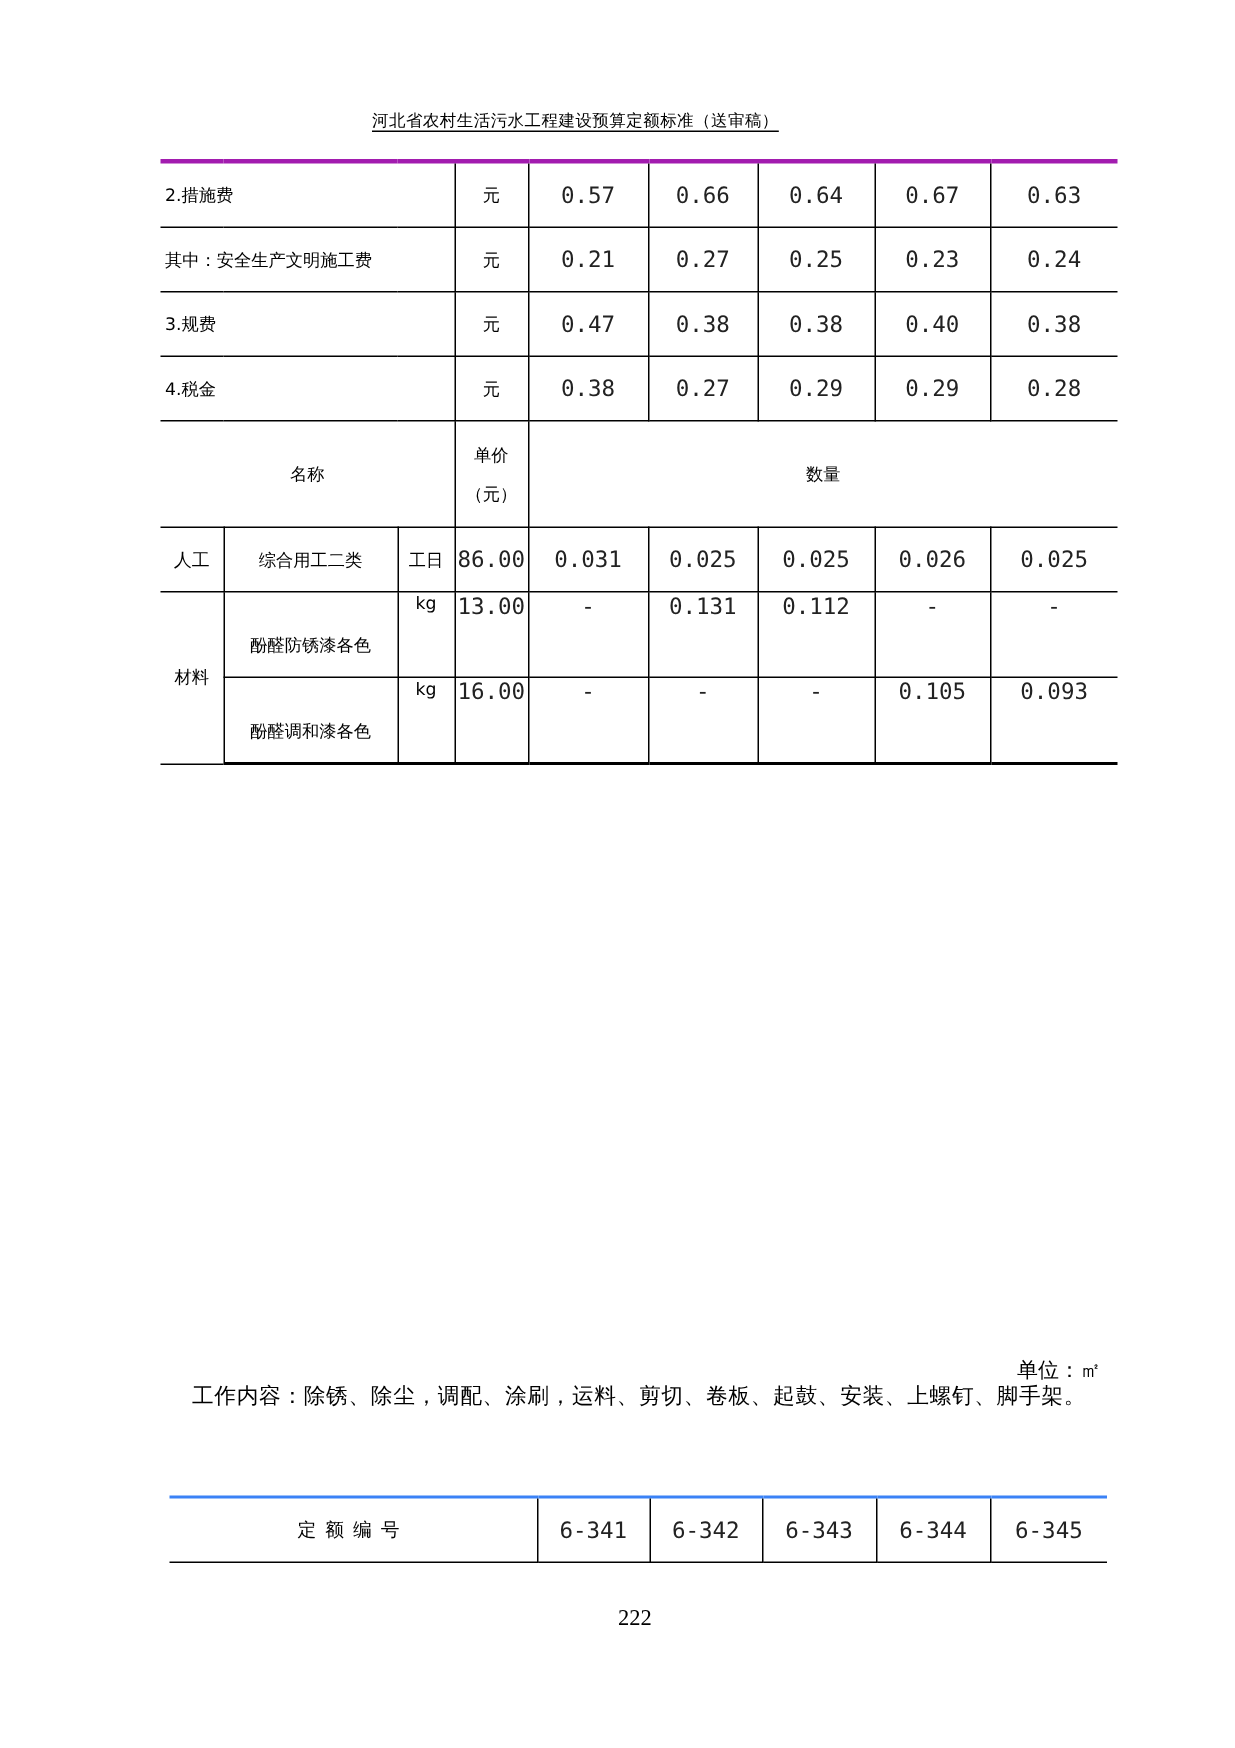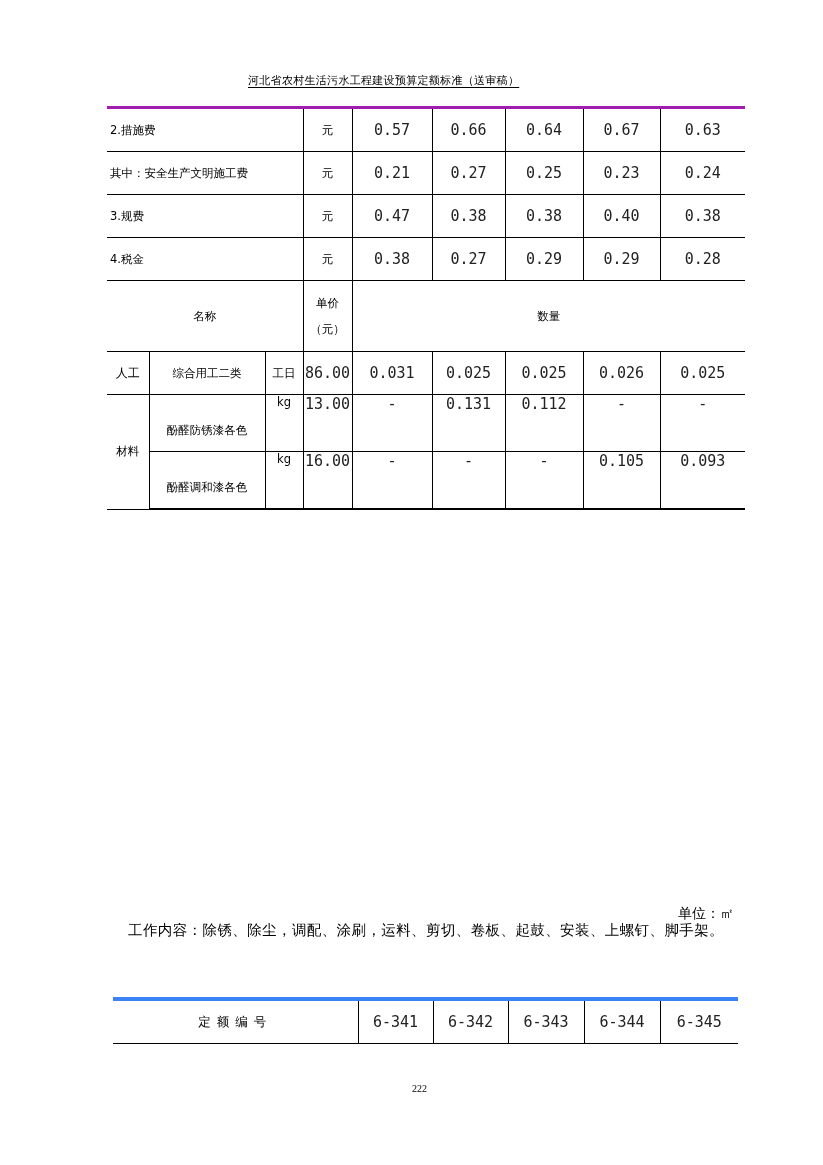--- a/index.html
+++ b/index.html
@@ -17,25 +17,25 @@
   .t1 tr td:last-child { border-right: none; }
   .t1 tr.last td { border-bottom: 2px solid #000; }
   .lbl { padding-left: 3px; text-align: left; }
   .ctr { text-align: center; }
   .num { text-align: center; font-family: "DejaVu Sans Mono", "Liberation Mono", monospace; font-size: 15px; color: #222; }
   .top-al { vertical-align: top; padding-top: 0; }
   .hdr td { height: 70px; margin-left: 16px; }
   .work { left: 128px; top: 921px; font-size: 14.5px; letter-spacing: 0.4px; white-space: nowrap; }
   .unit { left: 678px; top: 905px; font-size: 14px; white-space: nowrap; }
   .t2 { left: 113px; top: 997px; width: 625px; }
-  .t2 td { height: 42px; border-top: 4px solid #3b82f6; border-bottom: 1px solid #000; }
+  .t2 td { height: 42px; border-top: 2px solid #3b82f6; border-bottom: 1px solid #000; }
   .t2 tr td:first-child { border-left: none; }
   .t2 tr td:last-child { border-right: none; text-align: center; }
   .spaced { letter-spacing: 6px; }
-  .pageno { left: 412px; top: 1071px; font-size: 10px; font-family: "Liberation Serif", serif; margin-top: 12px; }
+  .pageno { left: 412px; top: 1071px; font-size: 15px; font-family: "Liberation Serif", serif; }
 </style>
 </head>
 <body>
 
 <div class="abs title">河北省农村生活污水工程建设预算定额标准（送审稿）</div>
 
 <table class="t1">
   <colgroup>
     <col style="width:42px">
       <col style="width:116px">

